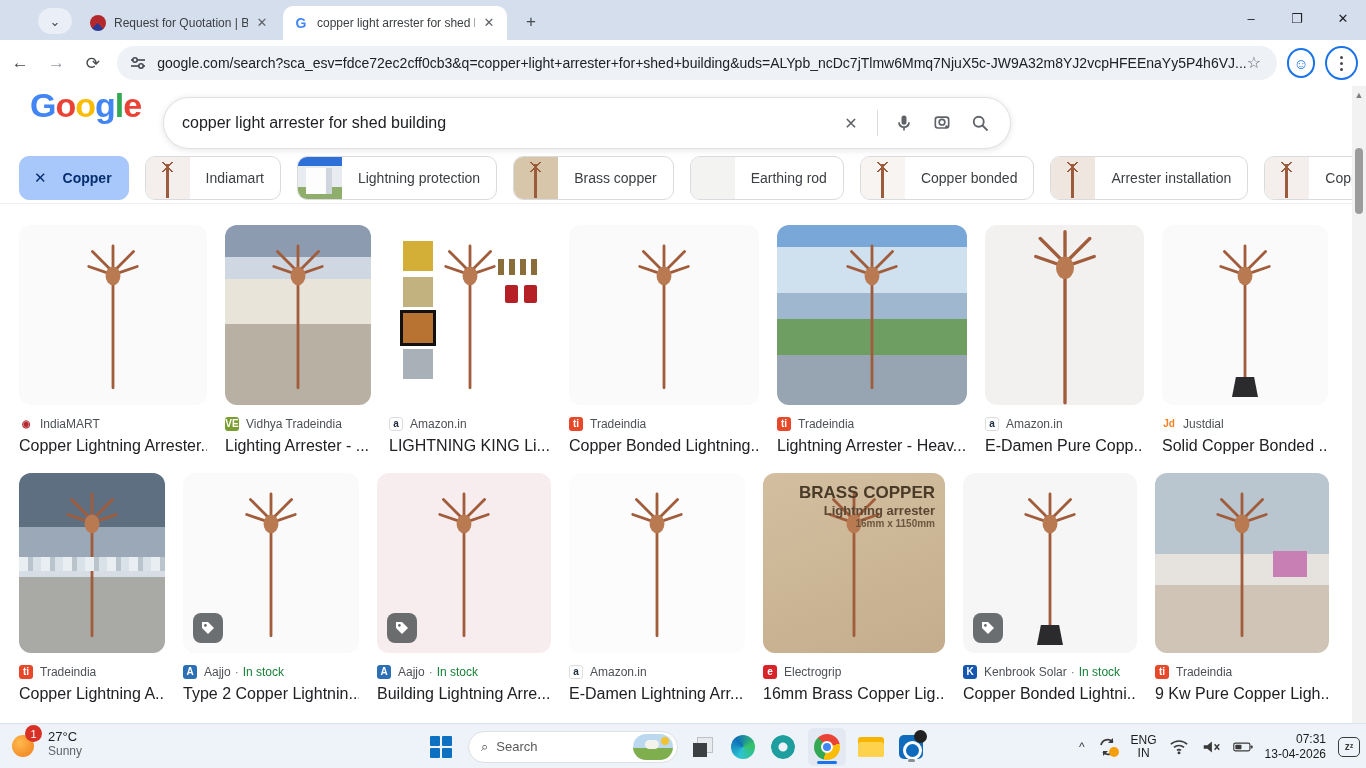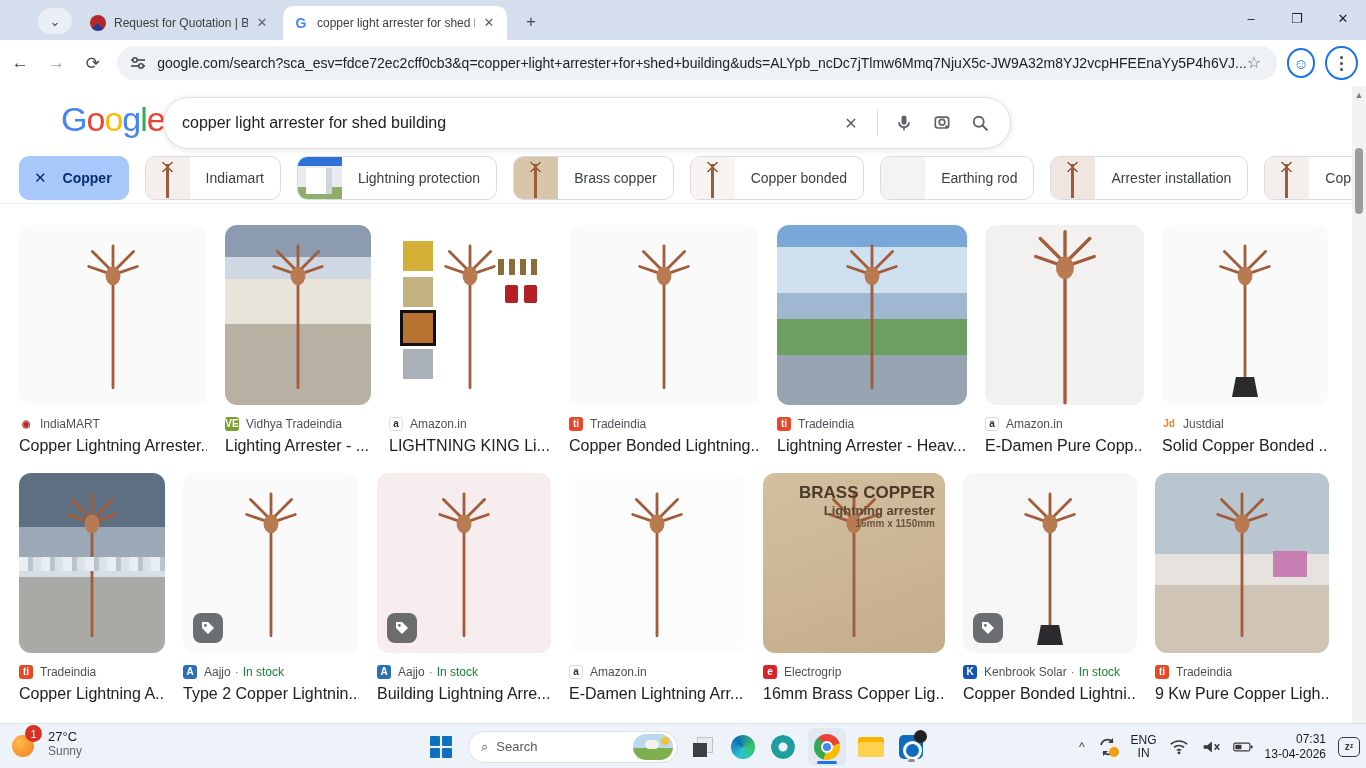--- a/index.html
+++ b/index.html
@@ -30,21 +30,21 @@
   .siteinfo-icon { width:18px; height:18px; margin-right:10px; }
   .url-text { flex:1; font-size:14px; color:#202124; white-space:nowrap; overflow:hidden; }
   .star-icon { width:18px; height:18px; color:#5f6368; font-size:16px; line-height:18px; cursor:pointer; }
   .profile-btn { width:30px; height:30px; border-radius:50%; border:2px solid #1a73e8; color:#1a73e8; font-size:15px; display:flex; align-items:center; justify-content:center; margin-right:10px; cursor:pointer; }
   .menu-btn { width:34px; height:34px; border-radius:50%; border:2px solid #1a73e8; display:flex; align-items:center; justify-content:center; margin-right:8px; cursor:pointer; background:#fff; }
   .dots { display:flex; flex-direction:column; gap:3px; }
   .dots i { width:3px; height:3px; border-radius:50%; background:#45484d; }
 
   
   .page { position:absolute; top:86px; left:0; width:1366px; height:637px; background:#fff; overflow:hidden; }
-  .g-logo { position:absolute; left:30px; top:14px; font-size:34px; font-weight:normal; letter-spacing:-1px; cursor:pointer;margin-left:31px; }
+  .g-logo { position:absolute; left:30px; top:0; font-size:34px; font-weight:bold; letter-spacing:-1px; cursor:pointer; }
   .g-logo span:nth-child(1){color:#4285F4;} .g-logo span:nth-child(2){color:#EA4335;}
   .g-logo span:nth-child(3){color:#FBBC05;} .g-logo span:nth-child(4){color:#4285F4;}
   .g-logo span:nth-child(5){color:#34A853;} .g-logo span:nth-child(6){color:#EA4335;}
   .searchbox { position:absolute; left:163px; top:11px; width:848px; height:52px; border:1px solid #dfe1e5; border-radius:26px;
     box-shadow:0 1px 6px rgba(32,33,36,.12); display:flex; align-items:center; padding:0 18px; background:#fff; }
   .query-text { flex:1; font-size:16px; color:#202124; }
   .sb-icon { width:24px; height:24px; display:flex; align-items:center; justify-content:center; color:#5f6368; cursor:pointer; margin-left:14px; }
   .sb-divider { width:1px; height:26px; background:#dadce0; margin-left:14px; }
   .hdr-right { position:absolute; right:44px; top:16px; display:flex; align-items:center; gap:22px; }
   .gear-btn, .apps-btn { border:none; background:transparent; color:#5f6368; cursor:pointer; }
@@ -257,26 +257,26 @@
         </div>
         <div class="chip">
           <span class="chip-thumb ct-building"></span>
           <span class="chip-label">Lightning protection</span>
         </div>
         <div class="chip">
           <span class="chip-thumb ct-tan mini-rod"></span>
           <span class="chip-label">Brass copper</span>
         </div>
         <div class="chip">
+          <span class="chip-thumb ct-thin"></span>
+          <span class="chip-label">Earthing rod</span>
+        </div>
+        <div class="chip">
           <span class="chip-thumb ct-rod2 mini-rod"></span>
           <span class="chip-label">Copper bonded</span>
-        </div>
-        <div class="chip">
-          <span class="chip-thumb ct-thin"></span>
-          <span class="chip-label">Earthing rod</span>
         </div>
         <div class="chip">
           <span class="chip-thumb ct-rod3 mini-rod"></span>
           <span class="chip-label">Arrester installation</span>
         </div>
         <div class="chip">
           <span class="chip-thumb ct-rod mini-rod"></span>
           <span class="chip-label">Copper</span>
         </div>
       </div>

